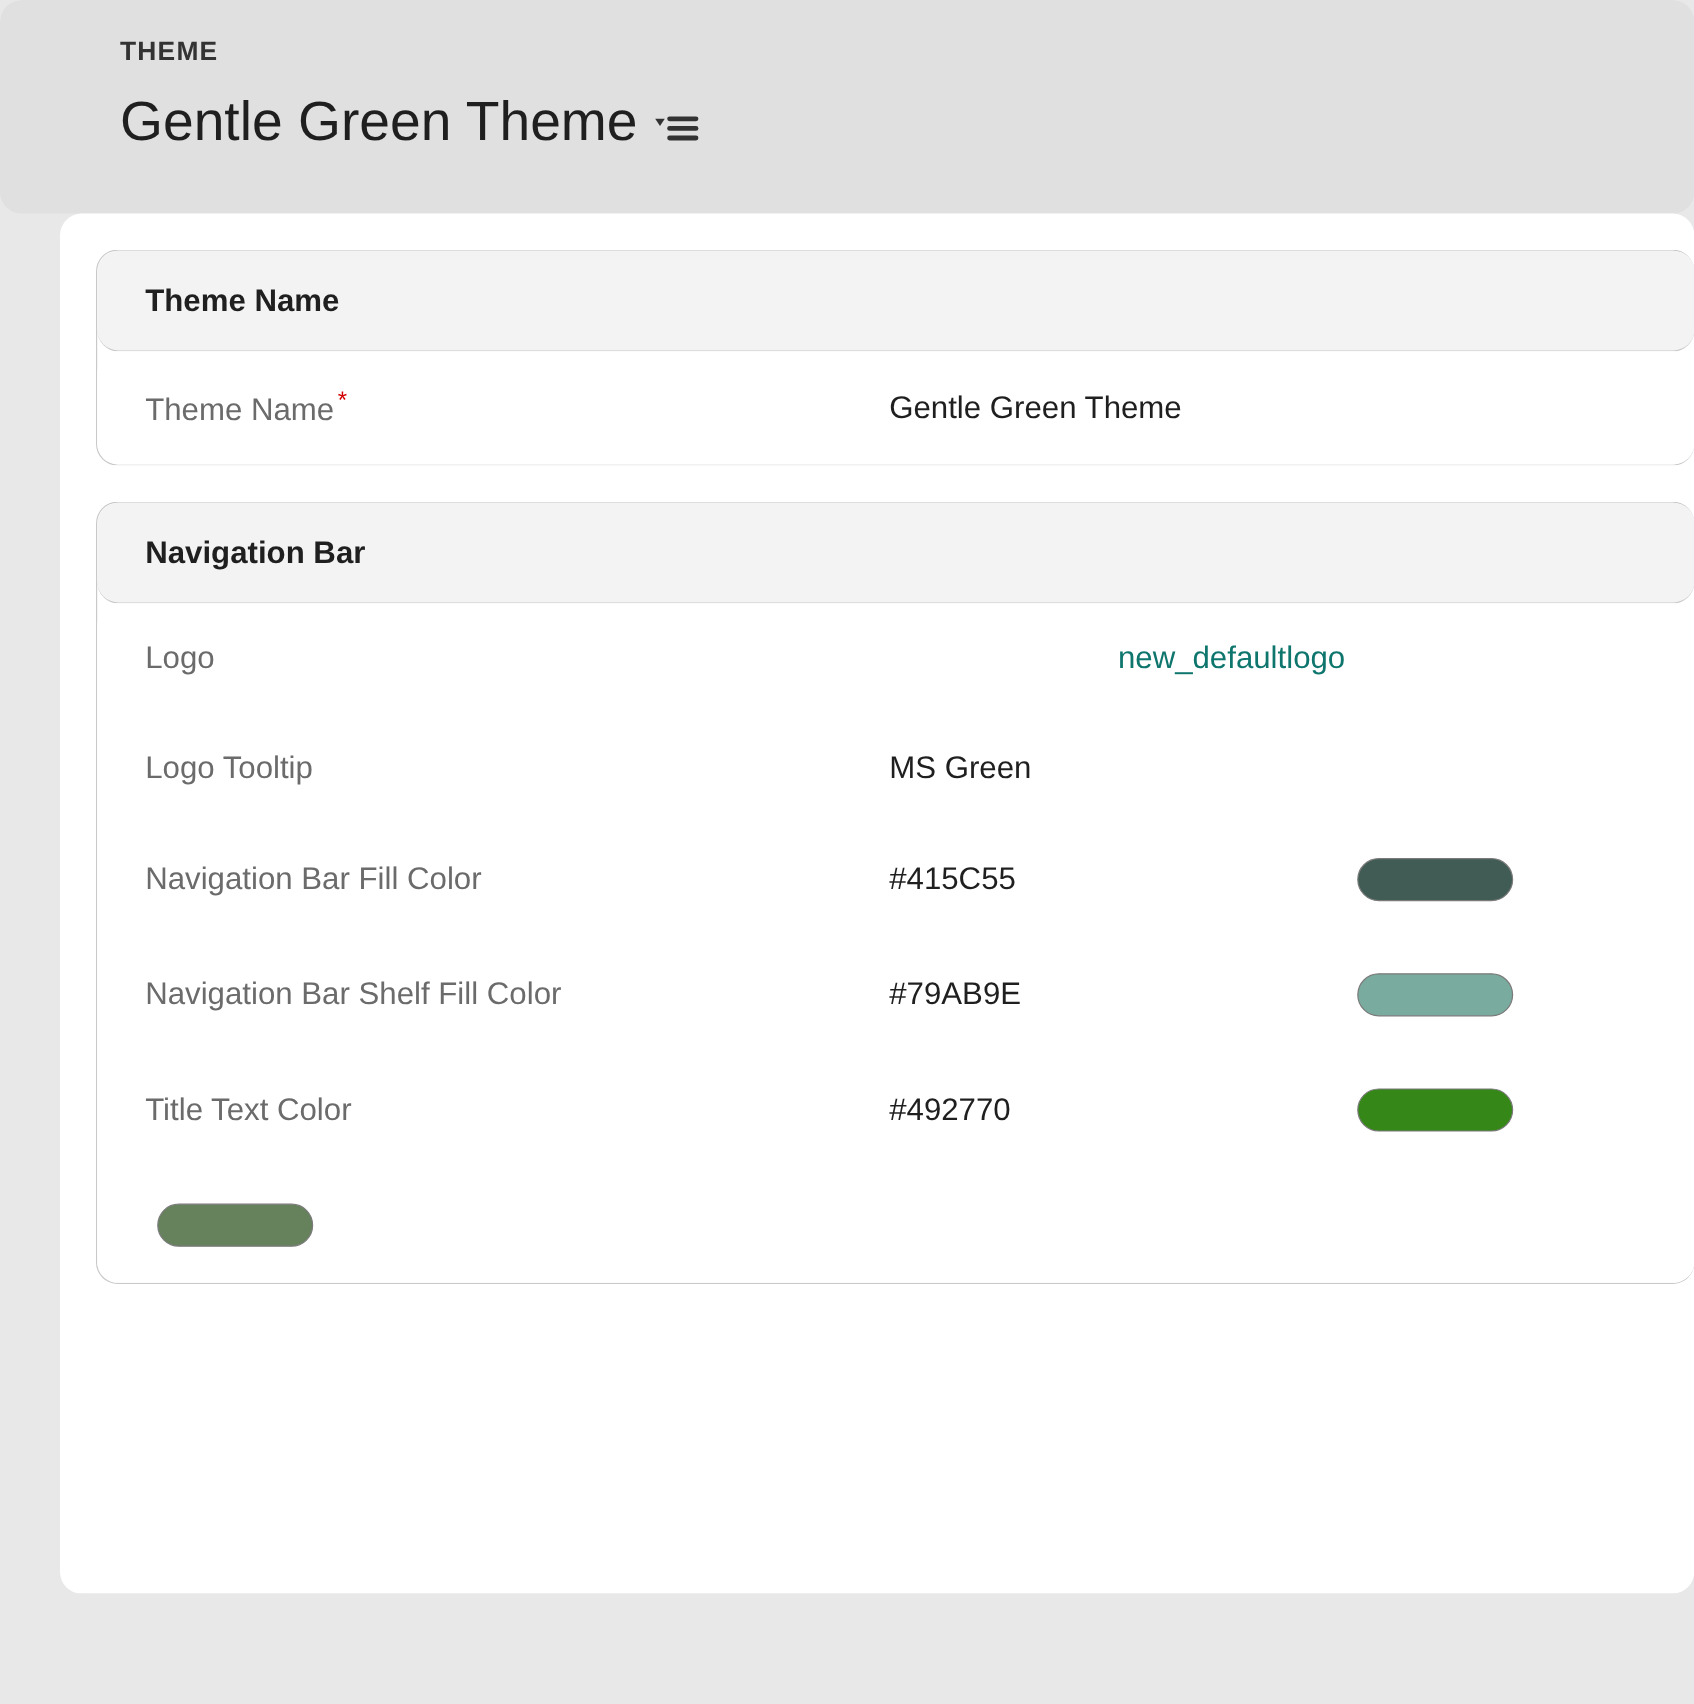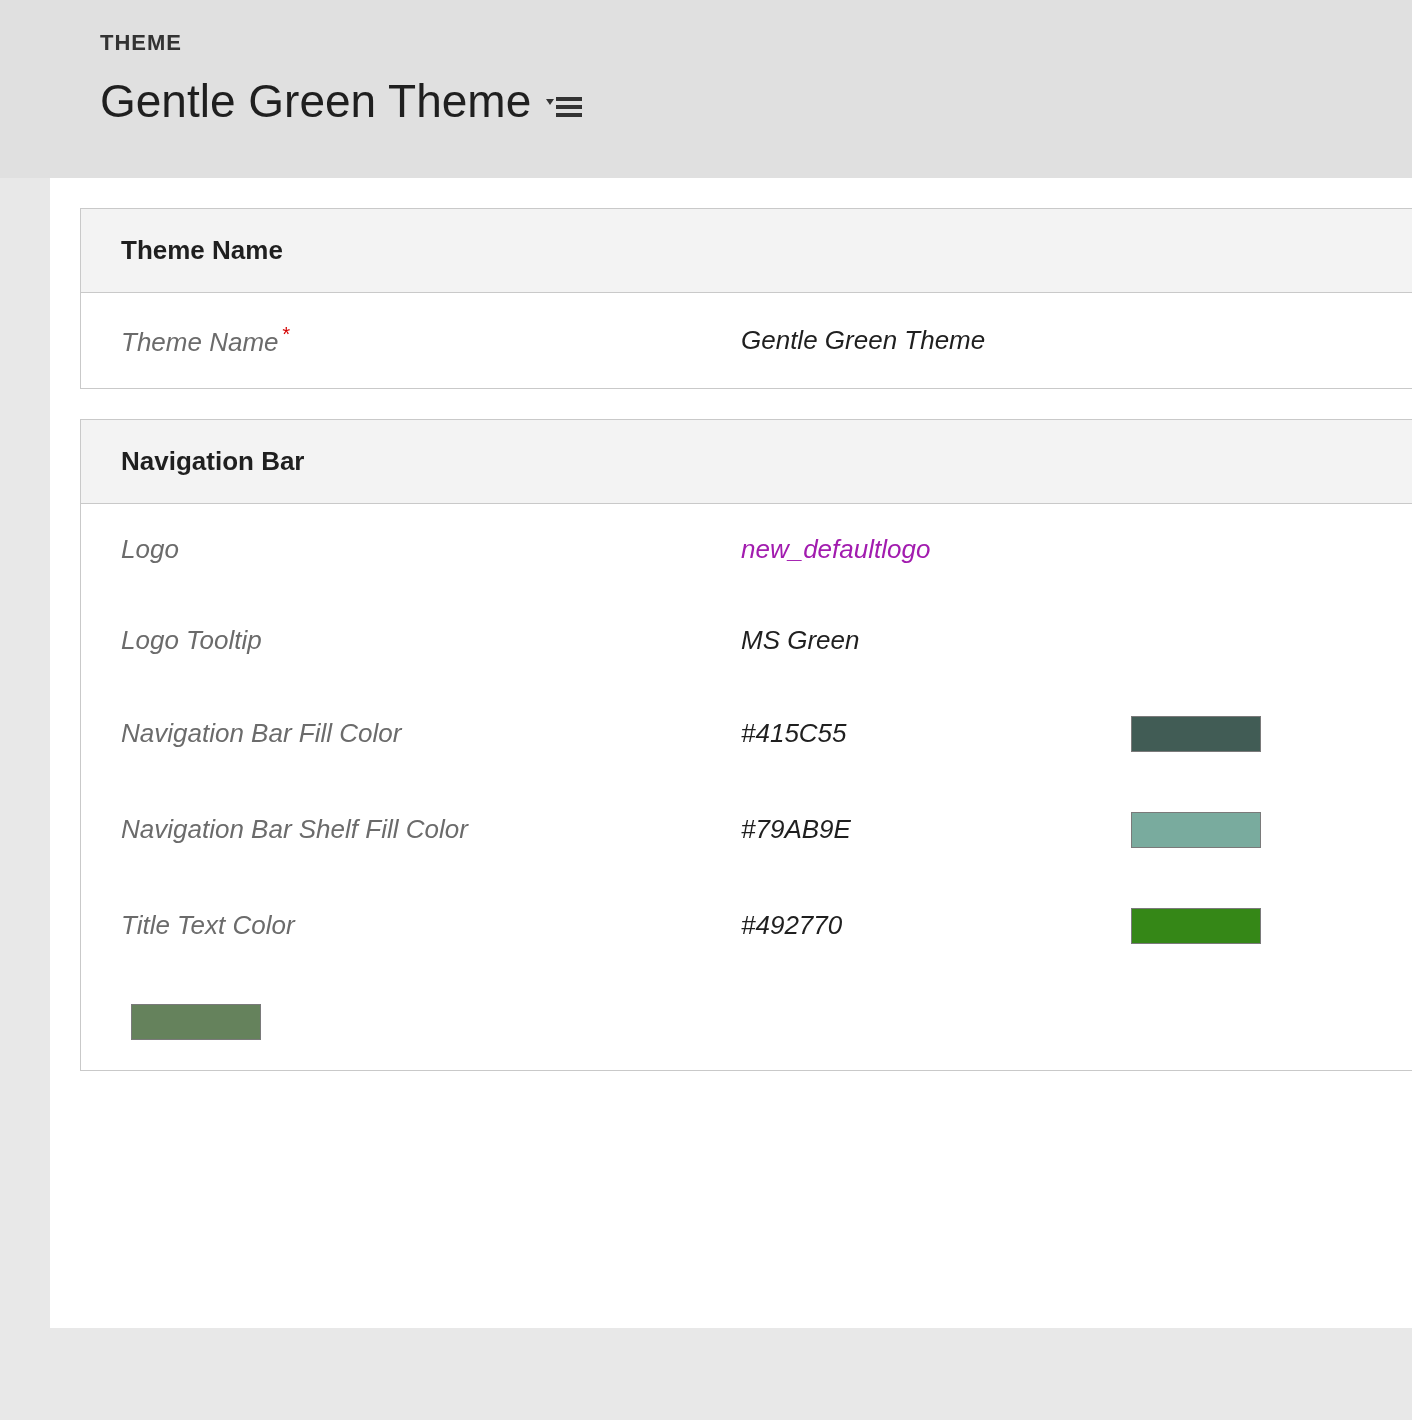--- a/index.html
+++ b/index.html
@@ -1,15 +1,15 @@
 <!DOCTYPE html>
 <html><head>
   <meta charset="utf-8">
   <style>
-    * { box-sizing: border-box; }
+    * { box-sizing: border-box; border-radius: 18px; }
     body {
       margin: 0;
       font-family: 'Segoe UI', Tahoma, sans-serif;
       background: #e8e8e8;
       color: #1f1f1f;
       font-size: 18px;
     }
     .page-header {
       background: #e0e0e0;
       padding: 30px 0 50px 100px;
@@ -68,41 +68,41 @@
     .panel-header {
       background: #f3f3f3;
       border-bottom: 1px solid #c9c9c9;
       padding: 26px 40px;
       font-size: 26px;
       font-weight: 700;
       color: #1f1f1f;
     }
     .panel-body {
       background: #fff;
-      font-style: italic;
     }
     .field-row {
       display: flex;
       align-items: center;
       padding: 30px 40px;
     }
     .field-label {
       flex: 0 0 620px;
       font-size: 26px;
       color: #6b6b6b;
       font-weight: 400;
     }
     .field-value {
       flex: 0 0 380px;
       font-size: 26px;
       color: #1f1f1f;
     }
     .field-value.link {
-      color: #a21caf;
+      color: #0f766e;
       cursor: pointer;
+      text-align: right;
     }
     .swatch {
       width: 130px;
       height: 36px;
       border: 1px solid #7a7a7a;
       margin-left: 10px;
       cursor: pointer;
     }
     .required {
       color: #d40000;

